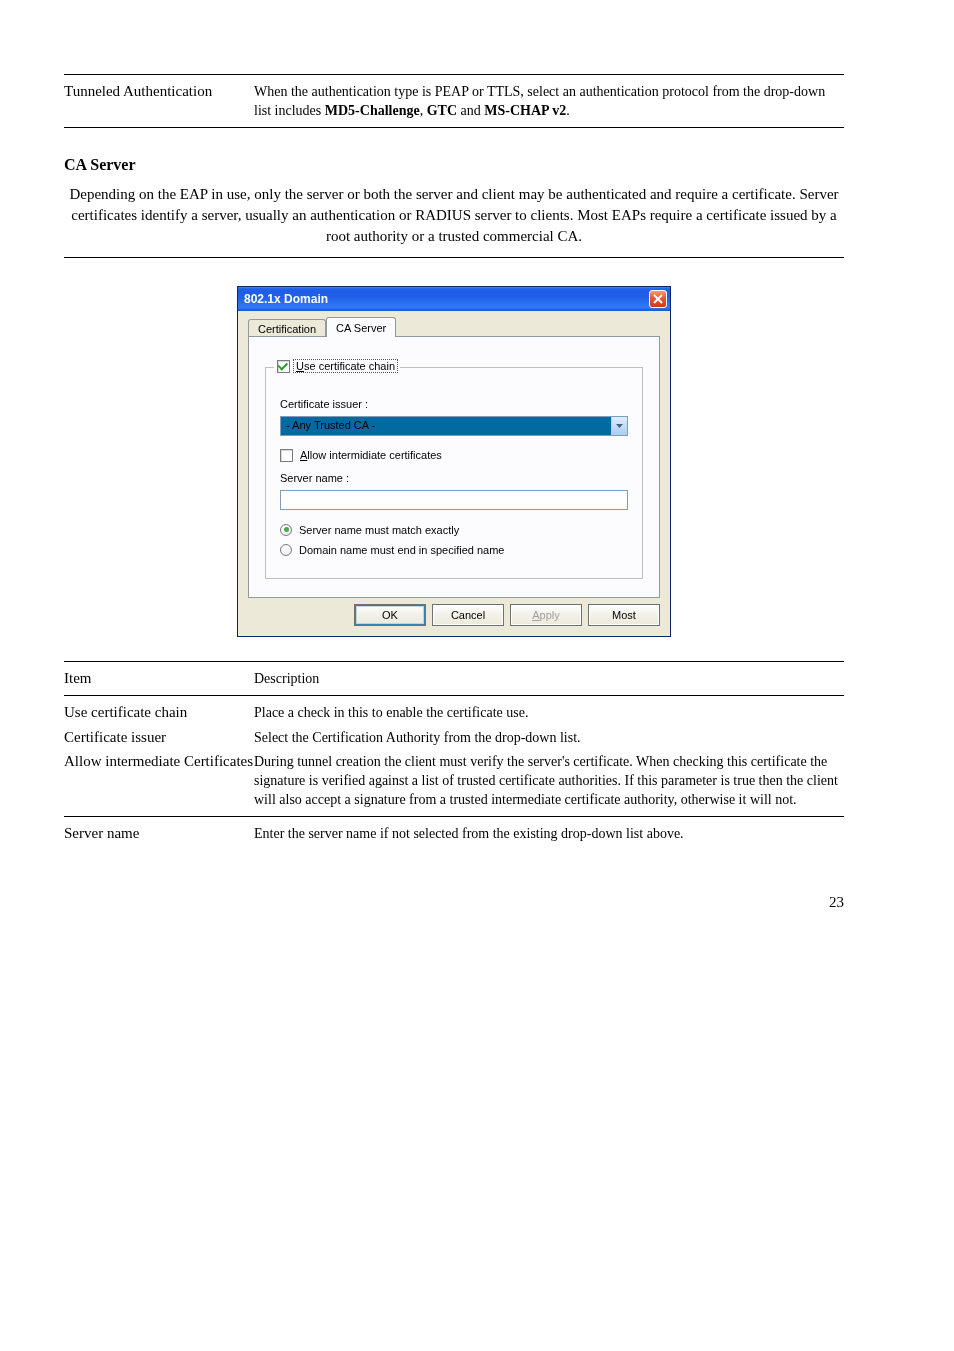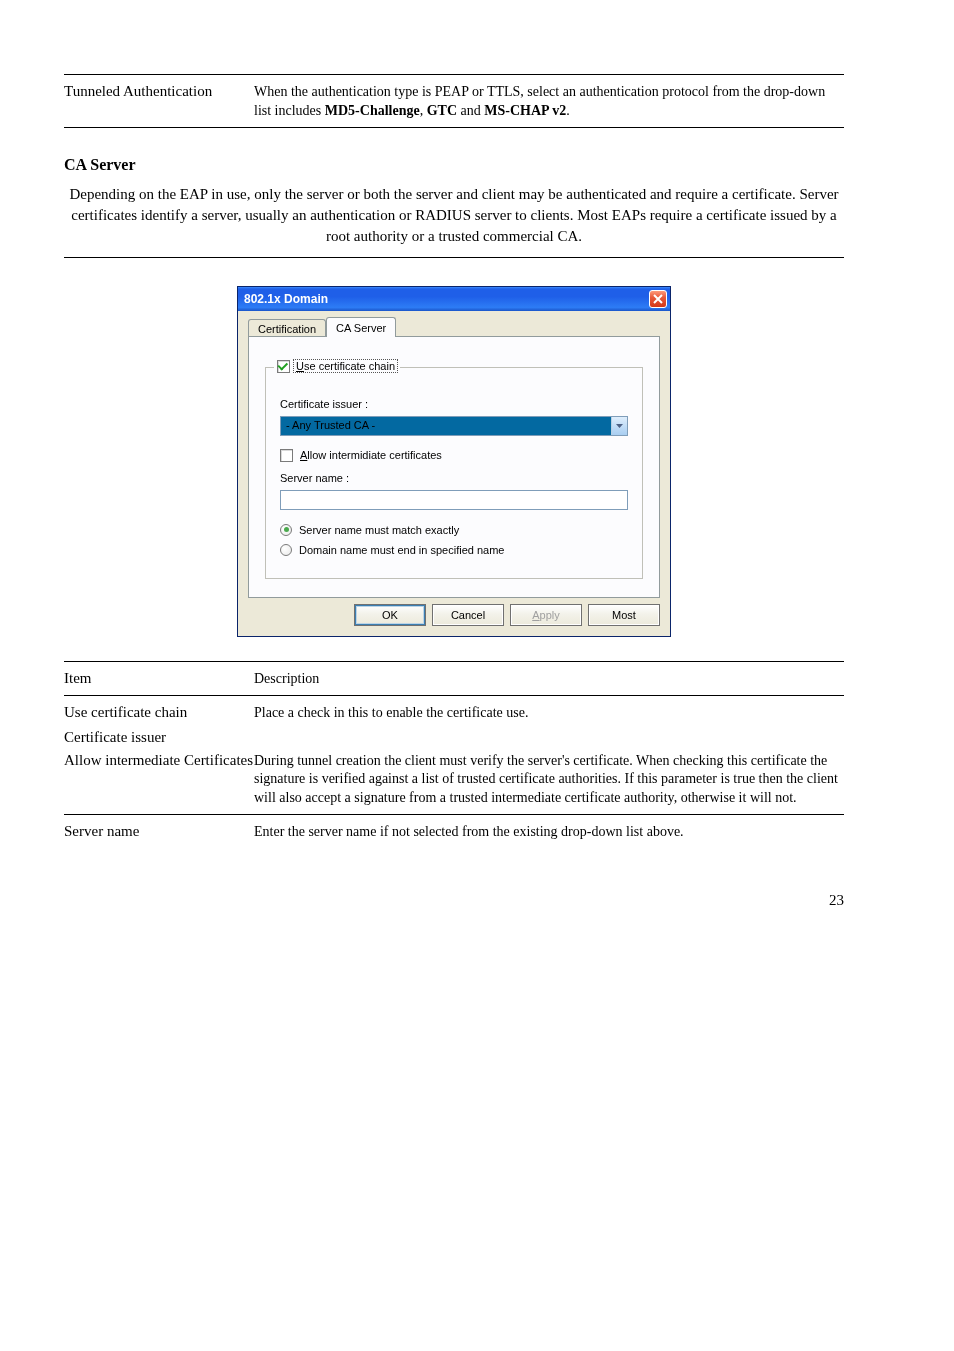--- a/index.html
+++ b/index.html
@@ -243,20 +243,21 @@
     <div class="desc-col">Description</div>
   </div>
   <div class="rule"></div>
 
   <div class="row">
     <div class="label-col">Use certificate chain</div>
     <div class="desc-col">Place a check in this to enable the certificate use.</div>
   </div>
   <div class="row">
     <div class="label-col">Certificate issuer</div>
+    <div class="desc-col">Select the Certification Authority from the drop-down list.</div>
   </div>
   <div class="row">
     <div class="label-col">Allow intermediate Certificates</div>
     <div class="desc-col">During tunnel creation the client must verify the server's certificate. When checking this certificate the signature is verified against a list of trusted certificate authorities. If this parameter is true then the client will also accept a signature from a trusted intermediate certificate authority, otherwise it will not.</div>
   </div>
   <div class="rule"></div>
   <div class="row">
     <div class="label-col">Server name</div>
     <div class="desc-col">Enter the server name if not selected from the existing drop-down list above.</div>
   </div>

